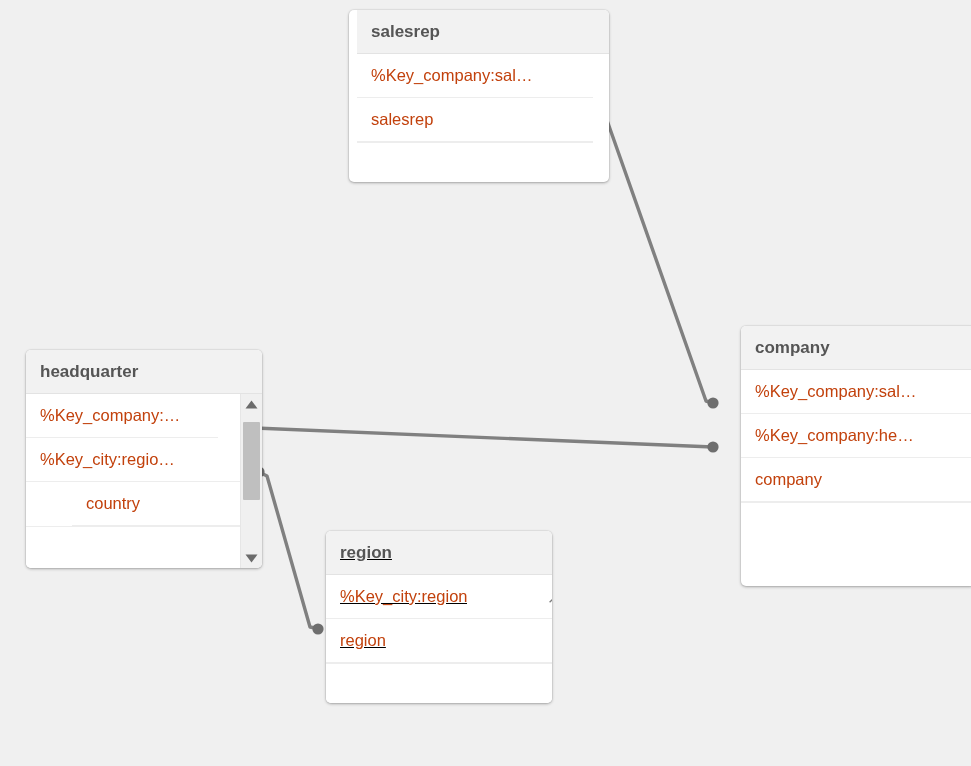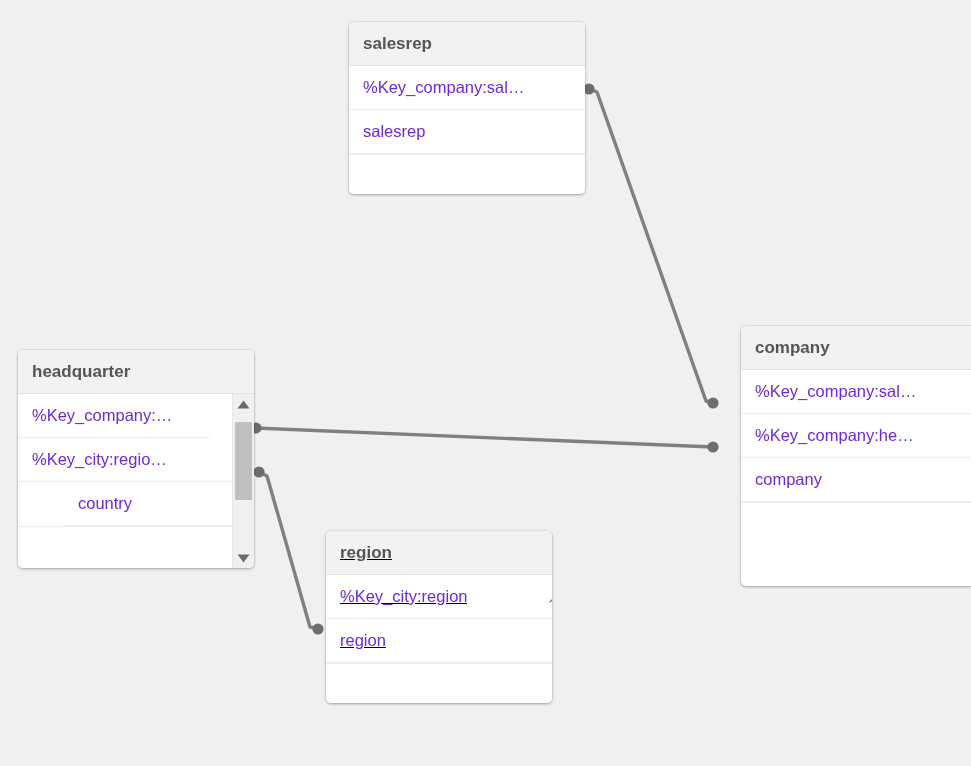--- a/index.html
+++ b/index.html
@@ -57,21 +57,21 @@
     position: relative;
   }
   .field-row {
     display: flex;
     align-items: center;
     justify-content: space-between;
     padding: 0 14px;
     box-sizing: border-box;
     border-bottom: 1px solid #ededed;
     background: #ffffff;
-    color: #6d28d9;
+    color: #c2410c;
     font-size: 16.5px;
     white-space: nowrap;
     overflow: hidden;
   }
   .field-row:last-child {
     border-bottom: none;
   }
   .field-name {
     overflow: hidden;
     text-overflow: ellipsis;
@@ -144,21 +144,21 @@
         <circle cx="589" cy="89" r="5.6"></circle>
         <circle cx="713" cy="403" r="5.6"></circle>
         <circle cx="713" cy="447" r="5.6"></circle>
         <circle cx="256" cy="428" r="5.6"></circle>
         <circle cx="259" cy="472" r="5.6"></circle>
         <circle cx="318" cy="629" r="5.6"></circle>
       </g>
   </svg>
 
   <div id="tables-layer">
-      <div class="table-card" style="left: 349px; top: 22px; width: 236px; height: 172px;">
+      <div class="table-card" style="left: 349px; top: 10px; width: 260px; height: 172px; padding-left: 8px;">
         <div class="table-header" style="height: 44px;">salesrep</div>
         <div class="fields">
           <div class="field-row" style="height: 44px; width: 236px;">
             <span class="field-name">%Key_company:sal…</span>
           </div>
           <div class="field-row" style="height: 44px; width: 236px;">
             <span class="field-name">salesrep</span>
           </div>
           <div class="footer-row" style="height: 40px; width: 236px;"></div>
         </div>
@@ -171,21 +171,21 @@
           </div>
           <div class="field-row" style="height: 44px; width: 250px;">
             <span class="field-name">%Key_company:he…</span>
           </div>
           <div class="field-row" style="height: 44px; width: 234px;">
             <span class="field-name">company</span>
           </div>
           <div class="footer-row" style="height: 40px; width: 234px;"></div>
         </div>
       </div>
-      <div class="table-card" style="left: 18px; top: 350px; width: 236px; height: 218px;">
+      <div class="table-card" style="left: 26px; top: 350px; width: 236px; height: 218px;">
         <div class="table-header" style="height: 44px;">headquarter</div>
         <div class="fields">
           <div class="field-row" style="height: 44px; width: 192px;">
             <span class="field-name">%Key_company:…</span>
           </div>
           <div class="field-row" style="height: 44px; width: 214px;">
             <span class="field-name">%Key_city:regio…</span>
           </div>
           <div class="field-row" style="height: 44px; width: 214px; margin-left: 46px;">
             <span class="field-name">country</span>

